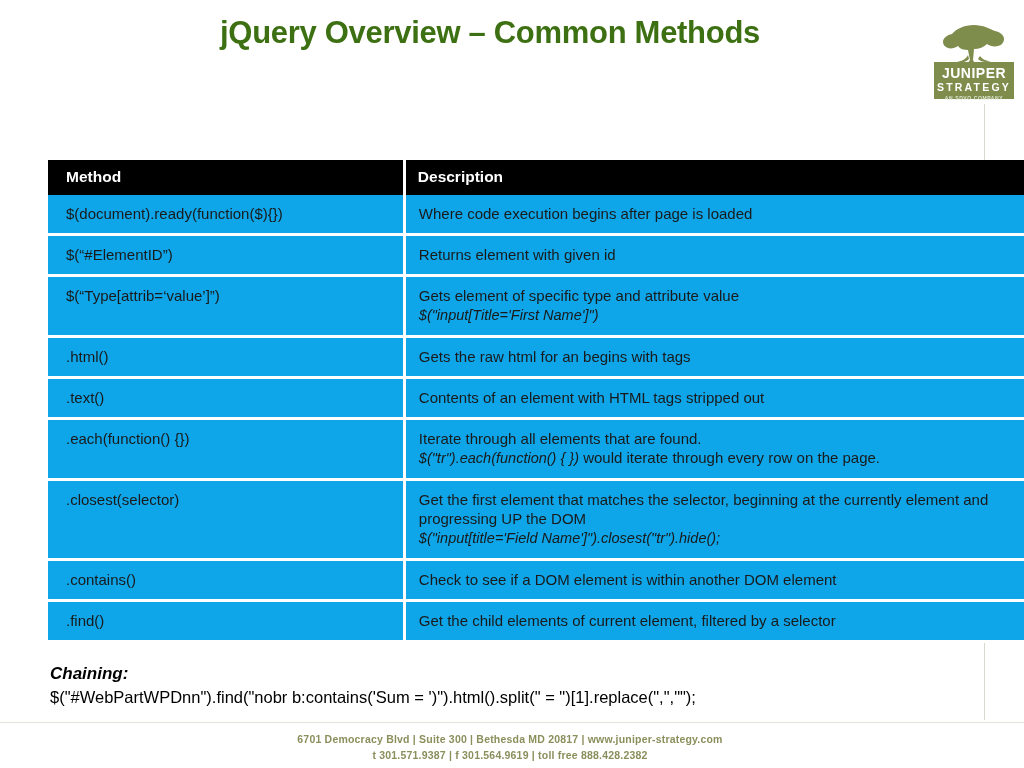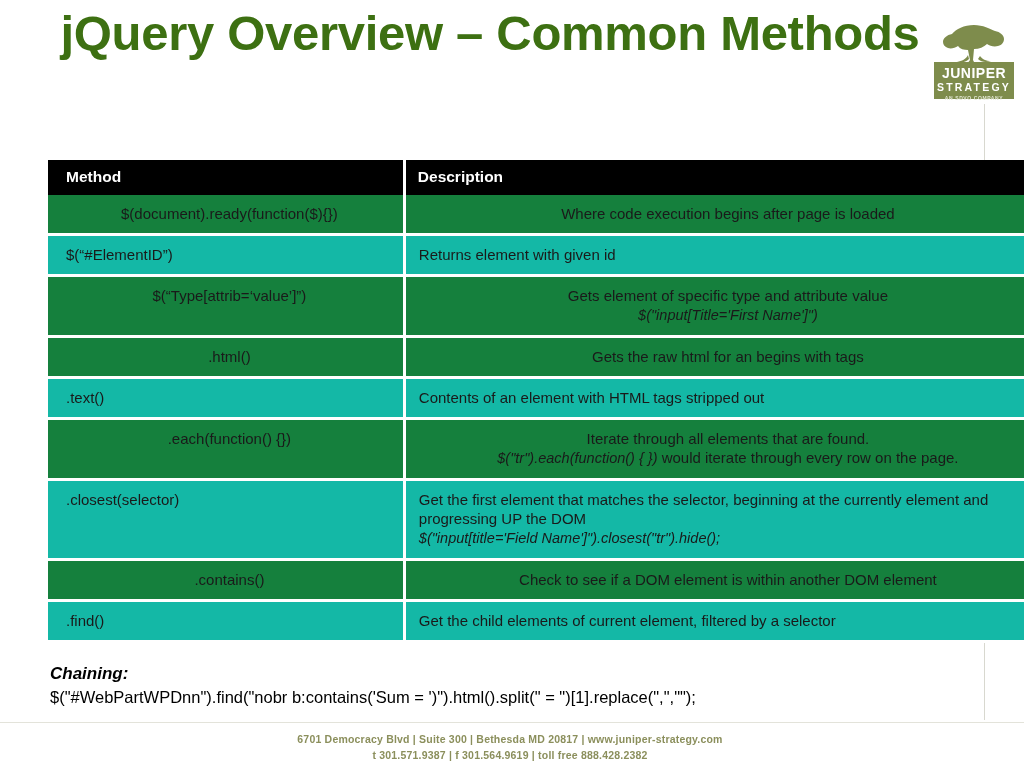--- a/index.html
+++ b/index.html
@@ -24,21 +24,21 @@
 
   
   .title {
     position: absolute;
     left: 60px;
     top: 8px;
     width: 860px;
     text-align: center;
     color: #3d7012;
     font-weight: bold;
-    font-size: 49px;
+    font-size: 31px;
     line-height: 50px;
     letter-spacing: -0.3px;
   }
 
   
   .logo {
     position: absolute;
     left: 928px;
     top: 11px;
     width: 92px;
@@ -133,22 +133,22 @@
     font-size: 15px;
     color: #1a1a1a;
     padding: 9px 10px 10px 18px;
     vertical-align: top;
     line-height: 19px;
     border-right: 3px solid #ffffff;
     border-bottom: 3px solid #ffffff;
   }
   .table td:last-child { border-right: none; padding-left: 13px; padding-right: 14px; }
 
-  .table tr.shade td { background: #15803d; text-align: center; }
-  .table tr.light td { background: #14b8a6; }
+  .table tr.shade td { background: #0ea5e9; }
+  .table tr.light td { background: #0ea5e9; }
 
   .code-em {
     font-style: italic;
     font-size: 14.5px;
   }
 
   
   .chaining {
     position: absolute;
     left: 50px;

